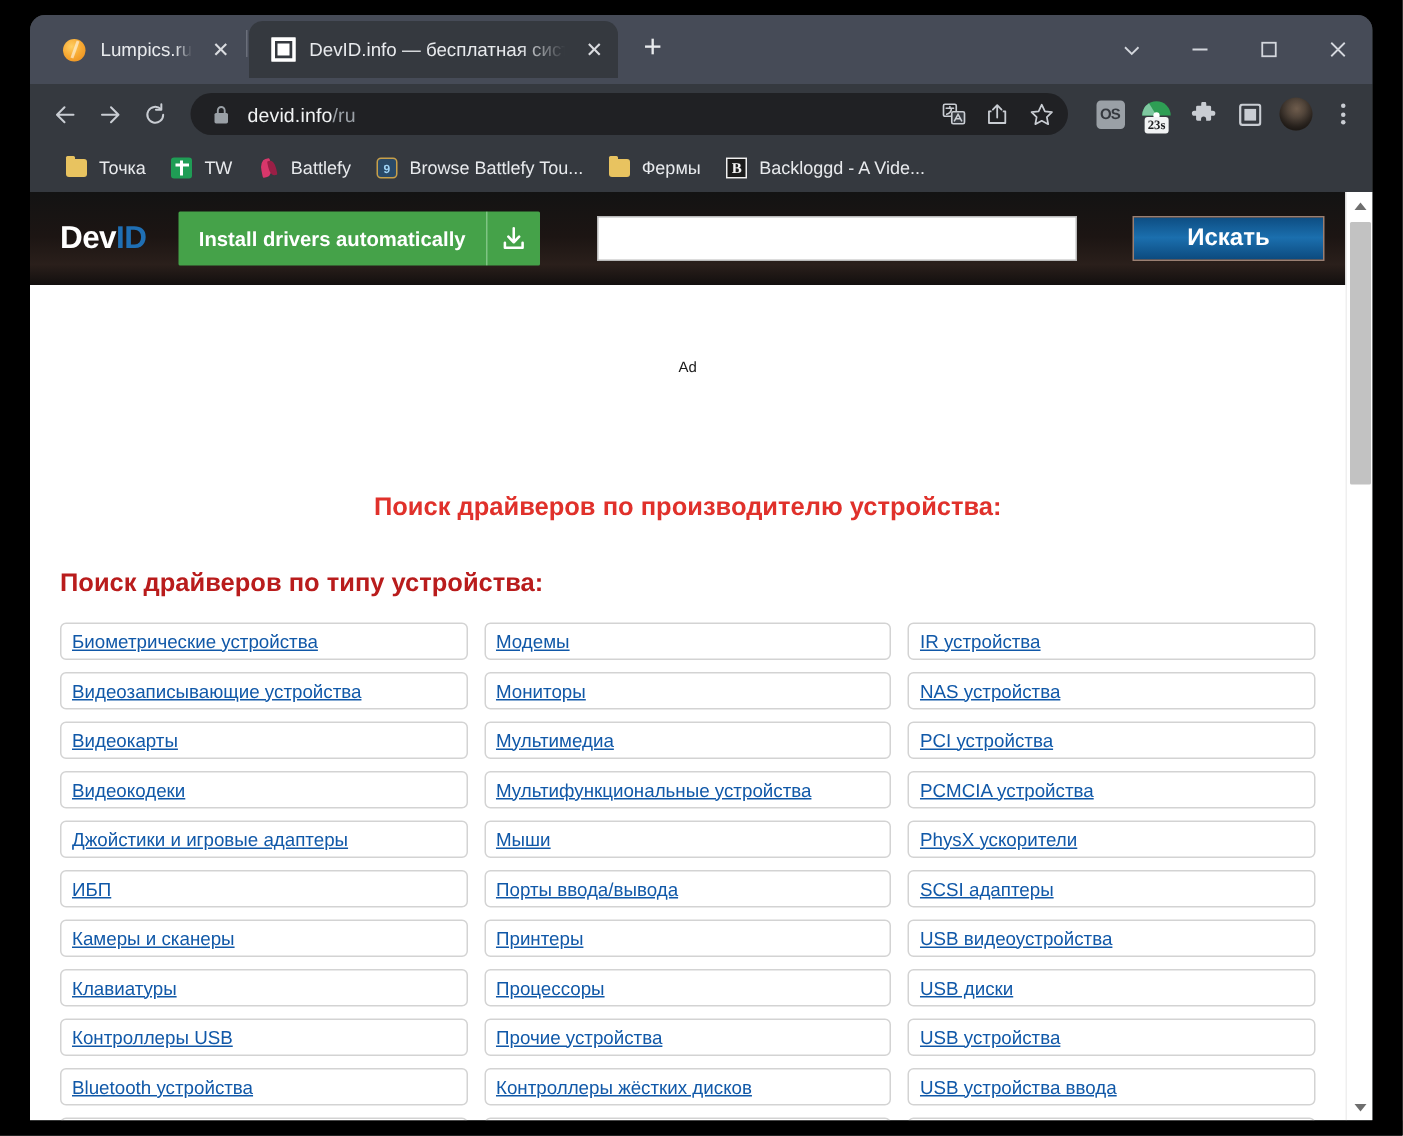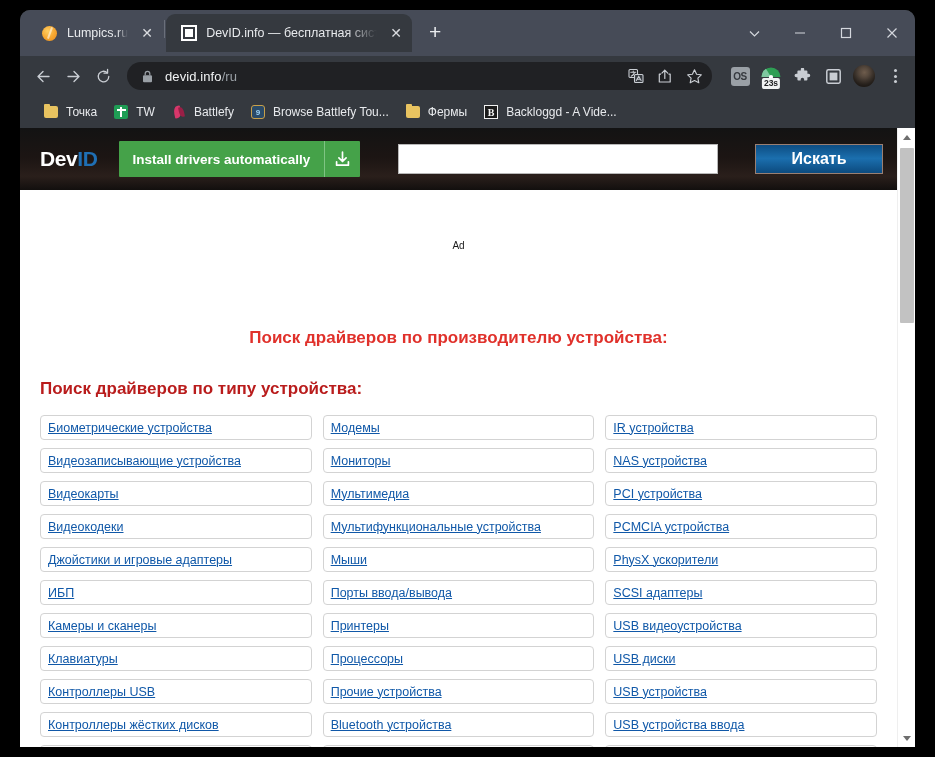--- a/index.html
+++ b/index.html
@@ -205,20 +205,21 @@
     left: 50%; transform: translateX(-50%);
     bottom: -1px;
     background: #f1f3f4;
     color: #202124;
     font-size: 8.5px;
     font-weight: bold;
     line-height: 1;
     padding: 1.5px 2px;
     border-radius: 2px;
     white-space: nowrap;
+    font-family: Liberation Serif, serif;
   }
   .avatar {
     width: 22px; height: 22px;
     border-radius: 50%;
     background:
       radial-gradient(circle at 52% 34%, #6e5c4c 0%, #4a3f36 42%, #2b2520 100%);
     box-shadow: inset 0 -4px 6px rgba(0,0,0,.5);
   }
   .dots { display: flex; flex-direction: column; gap: 2.5px; align-items: center; }
   .dots i { width: 3px; height: 3px; border-radius: 50%; background: #c9cdd3; display: block; }
@@ -775,24 +776,24 @@
               <div class="type-cell">
                 <span class="type-link">Контроллеры USB</span>
               </div>
               <div class="type-cell">
                 <span class="type-link">Прочие устройства</span>
               </div>
               <div class="type-cell">
                 <span class="type-link">USB устройства</span>
               </div>
               <div class="type-cell">
+                <span class="type-link">Bluetooth устройства</span>
+              </div>
+              <div class="type-cell">
                 <span class="type-link">Контроллеры жёстких дисков</span>
-              </div>
-              <div class="type-cell">
-                <span class="type-link">Bluetooth устройства</span>
               </div>
               <div class="type-cell">
                 <span class="type-link">USB устройства ввода</span>
               </div>
               <div class="type-cell"></div>
               <div class="type-cell"></div>
               <div class="type-cell"></div>
             </div>
         </div>
       </div>

